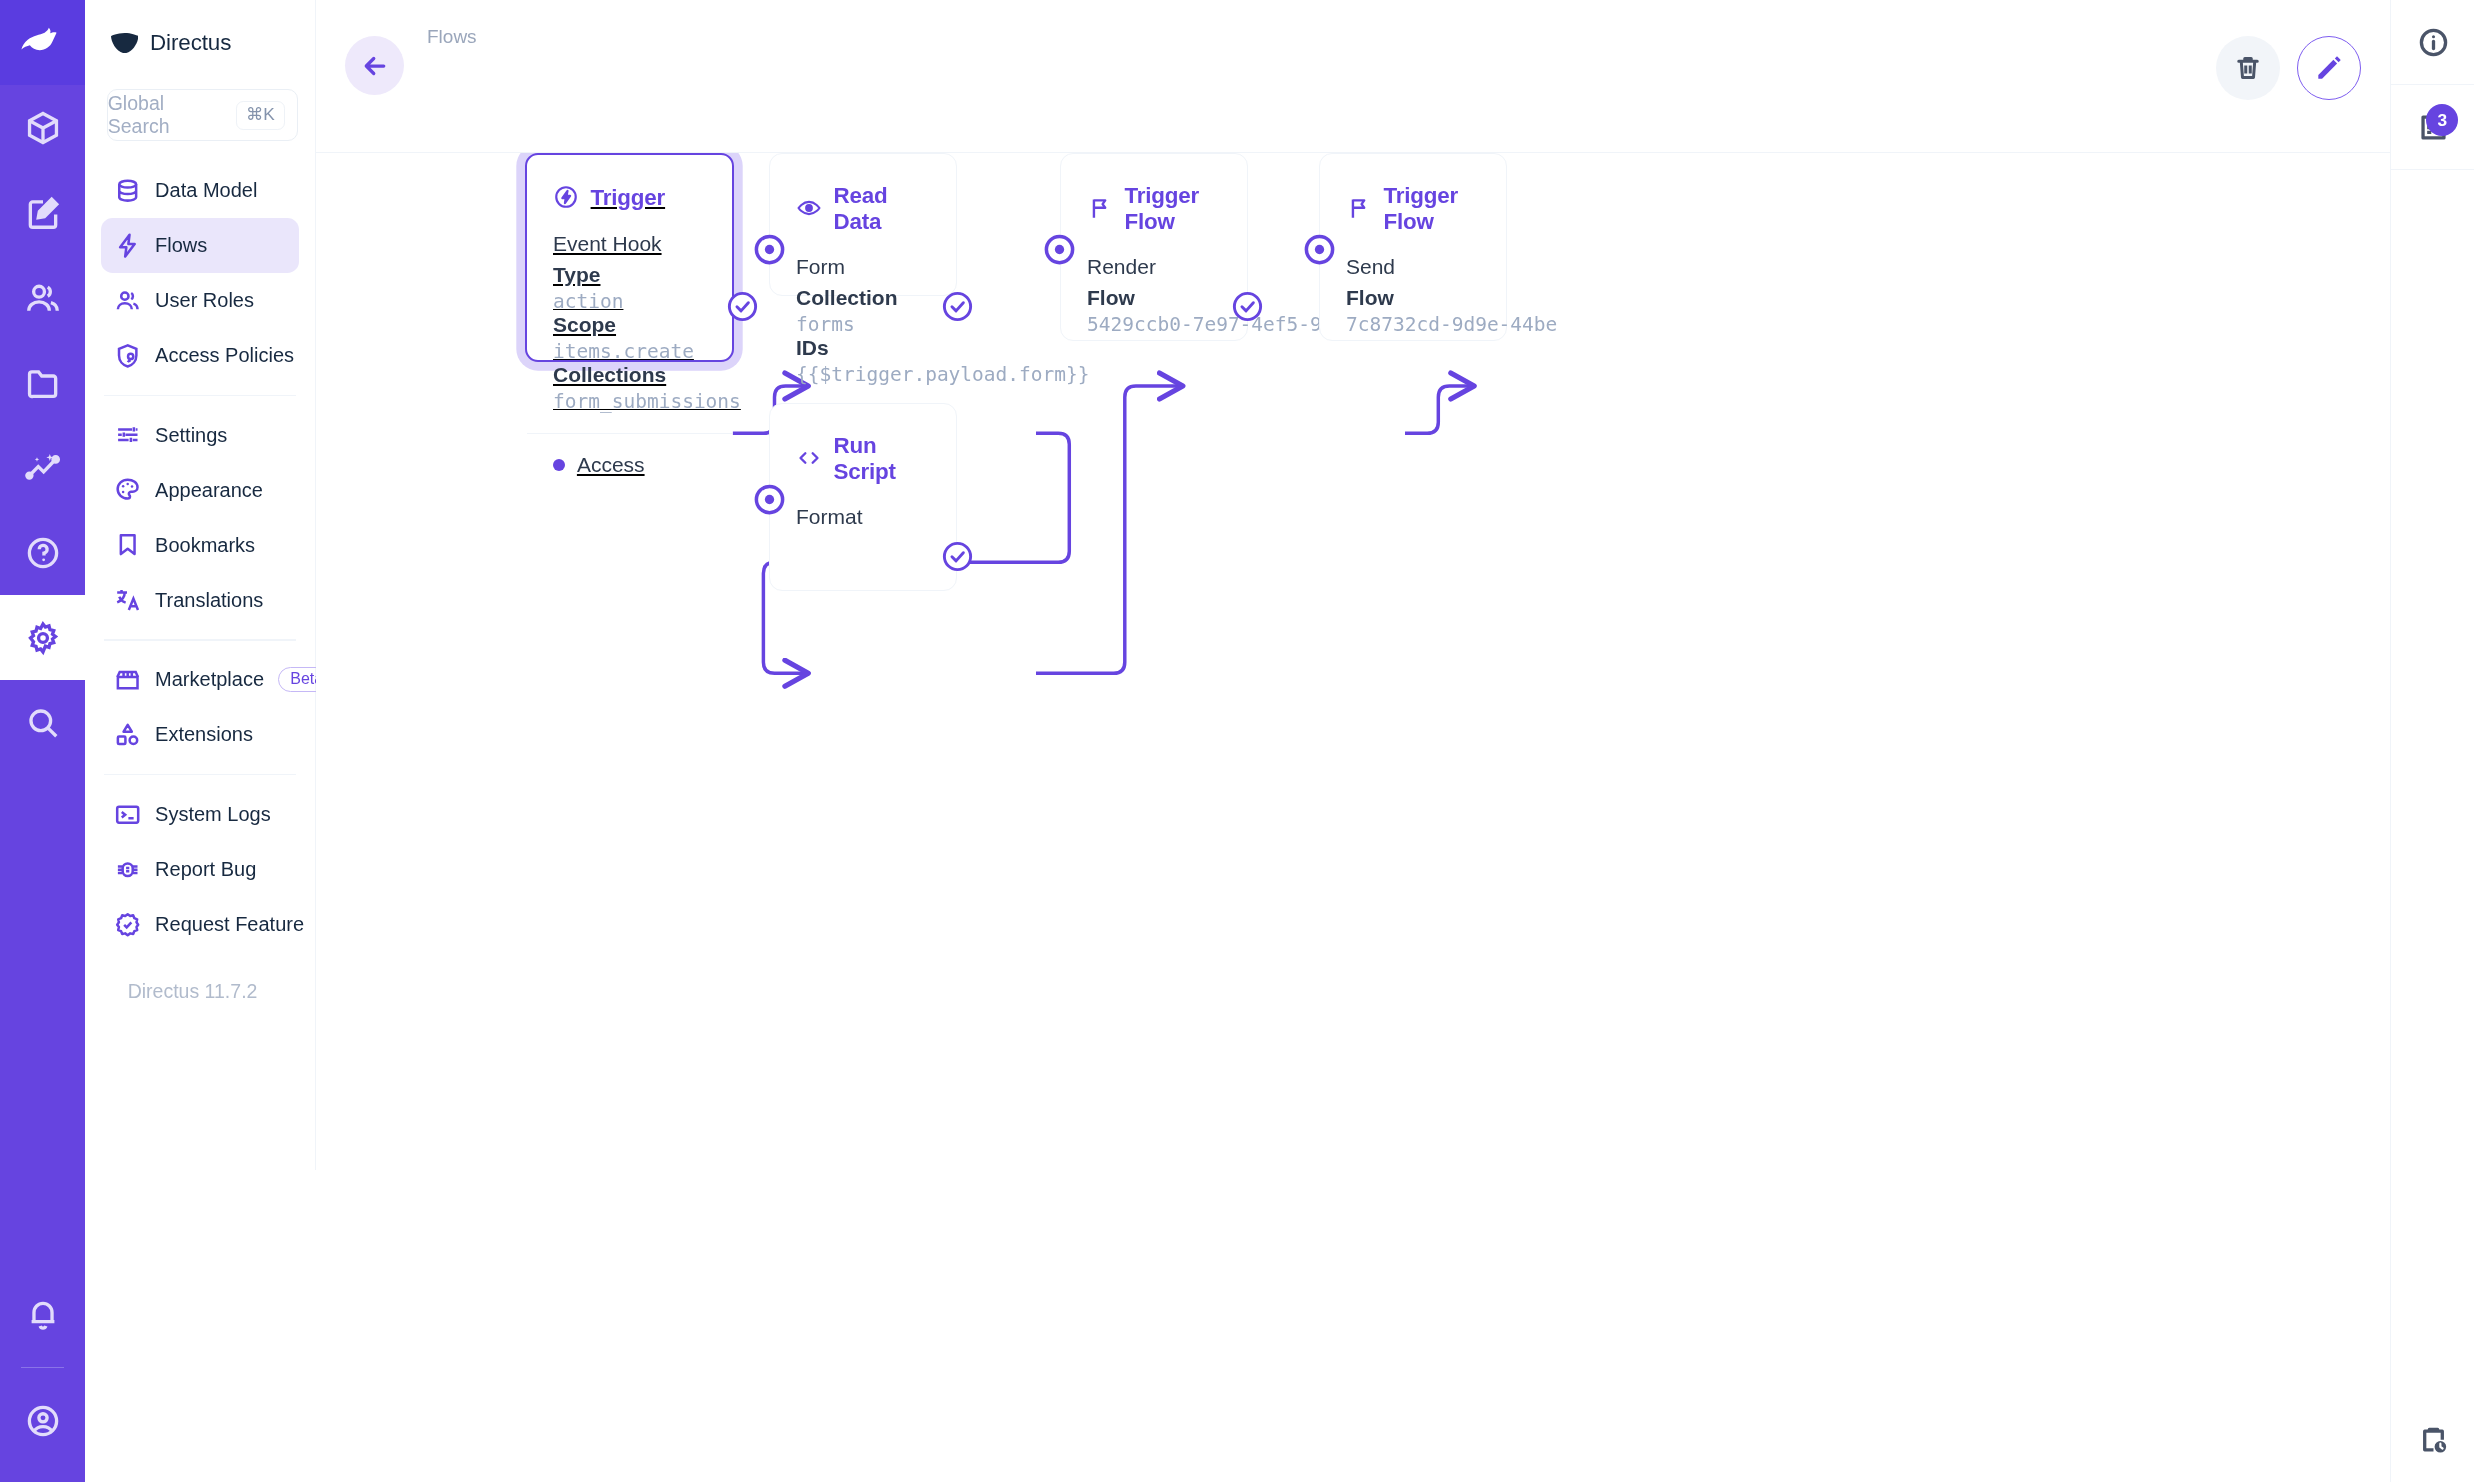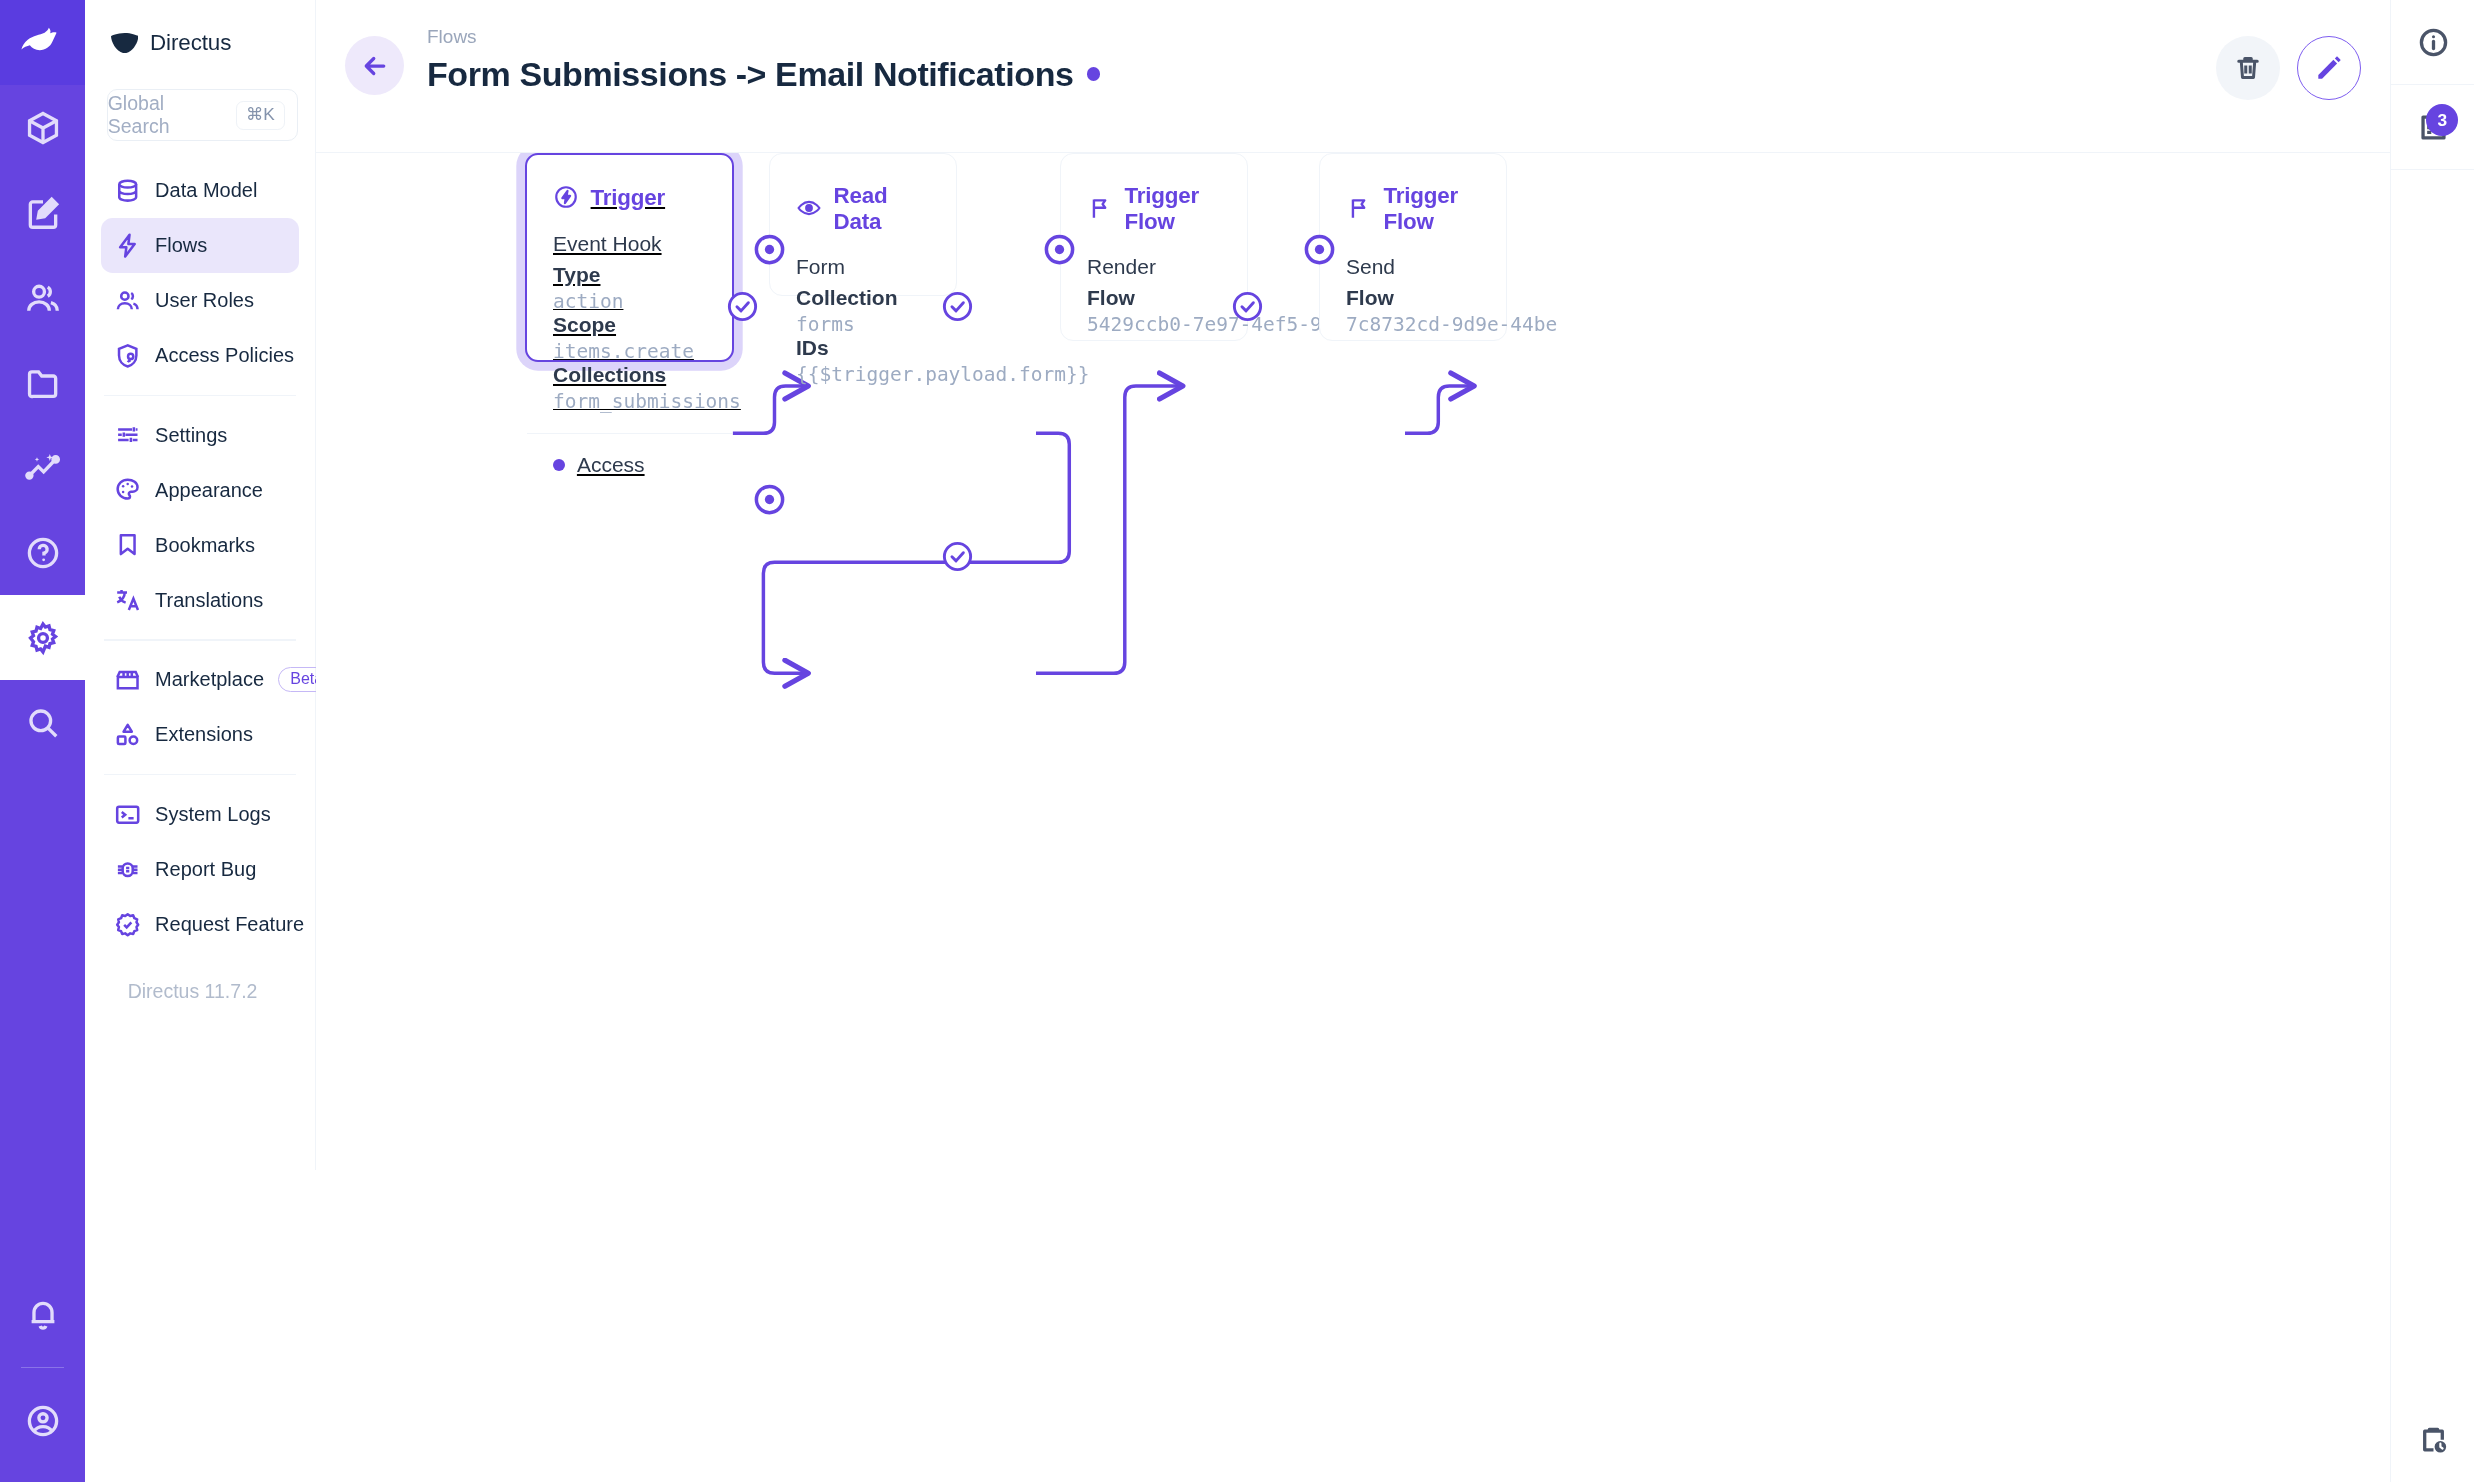--- a/index.html
+++ b/index.html
@@ -406,24 +406,20 @@
   <div class="main">
 
     <div class="header">
       <div class="back-btn">
         <svg viewBox="0 0 24 24">
             <path d="M19 12H5M11 6l-6 6 6 6" stroke-linecap="round" stroke-linejoin="round"></path>
           </svg>
       </div>
       <div class="htitles">
         <div class="crumb">Flows</div>
-        <div class="ttl-row">
-          <div class="ttl">Form Submissions -&gt; Email Notifications</div>
-          <div class="ttl-dot"></div>
-        </div>
       </div>
       <div class="hactions">
         <div class="hbtn del">
           <svg viewBox="0 0 24 24">
               <path d="M4.6 6.6h14.8M9.4 6.6V4.4h5.2v2.2M6.6 6.6l1 13h8.8l1-13" stroke-linecap="round" stroke-linejoin="round"></path>
               <path d="M10.2 10v6.4M13.8 10v6.4"></path>
             </svg>
         </div>
         <div class="hbtn edit">
           <svg viewBox="0 0 24 24">
@@ -505,20 +501,31 @@
             <circle cx="12" cy="12" r="3.2" fill="#6644e0" stroke="none"></circle>
           </svg>
       </div>
       <div class="port" style="left:624px; top:136px;">
         <svg viewBox="0 0 24 24" fill="#fff" stroke="#6644e0" stroke-width="2">
             <circle cx="12" cy="12" r="9"></circle>
             <path d="M8.2 12.2 11 15l5-5.6" fill="none" stroke-linecap="round" stroke-linejoin="round"></path>
           </svg>
       </div>
 
+      <div class="node" style="left:453px; top:250px; width:188px; height:188px;">
+        <div class="node-title">
+          <span>
+            <svg viewBox="0 0 24 24" fill="none" stroke="#6644e0" stroke-width="2.2" stroke-linecap="round" stroke-linejoin="round">
+                <path d="M8.6 7.6 4.2 12l4.4 4.4M15.4 7.6 19.8 12l-4.4 4.4"></path>
+              </svg>
+          </span>
+          <span class="nt">Run Script</span>
+        </div>
+        <div class="node-sub">Format</div>
+      </div>
       <div class="port" style="left:436px; top:329px;">
         <svg viewBox="0 0 24 24" fill="#fff" stroke="#6644e0" stroke-width="2.4">
             <circle cx="12" cy="12" r="9"></circle>
             <circle cx="12" cy="12" r="3.2" fill="#6644e0" stroke="none"></circle>
           </svg>
       </div>
       <div class="port" style="left:624px; top:386px;">
         <svg viewBox="0 0 24 24" fill="#fff" stroke="#6644e0" stroke-width="2">
             <circle cx="12" cy="12" r="9"></circle>
             <path d="M8.2 12.2 11 15l5-5.6" fill="none" stroke-linecap="round" stroke-linejoin="round"></path>

